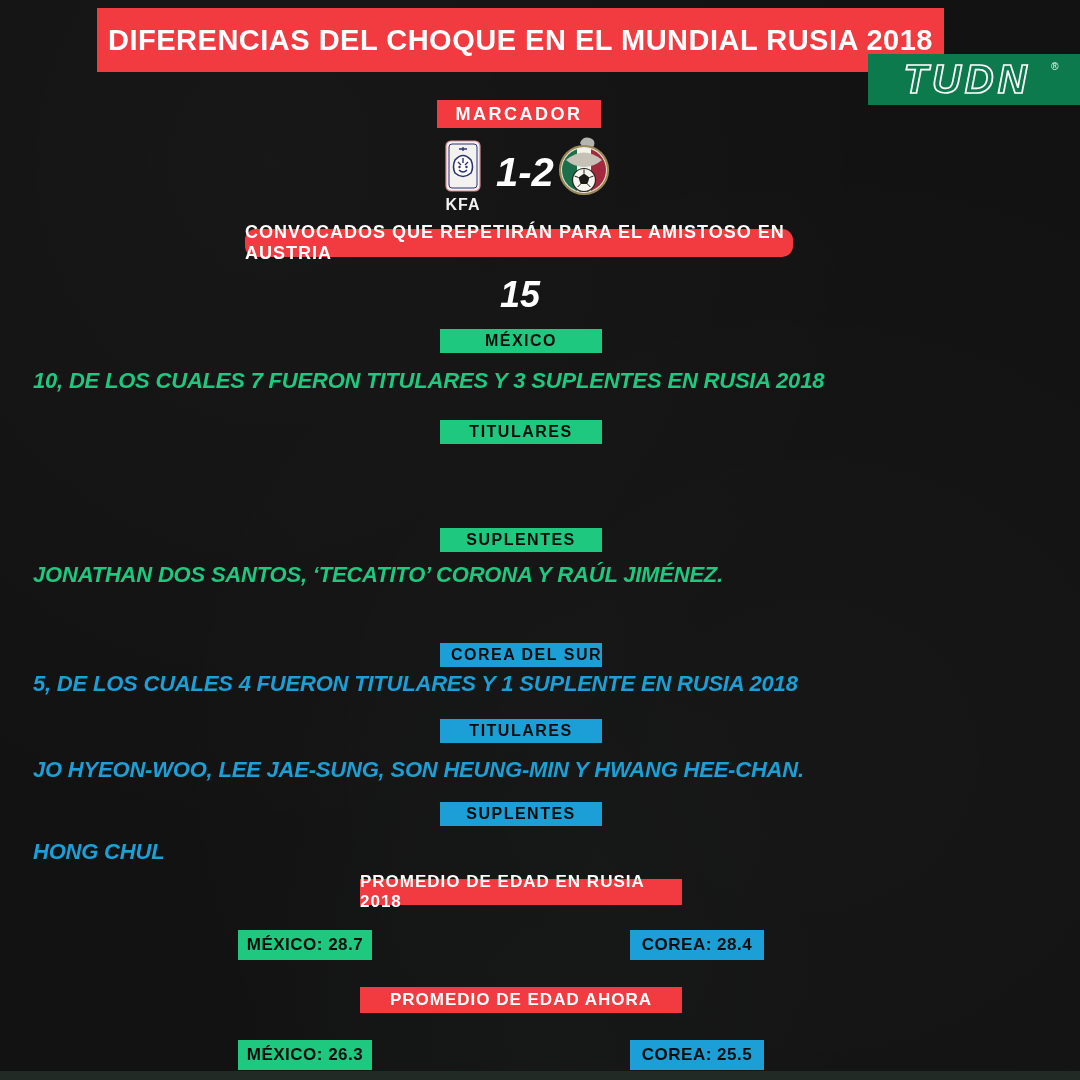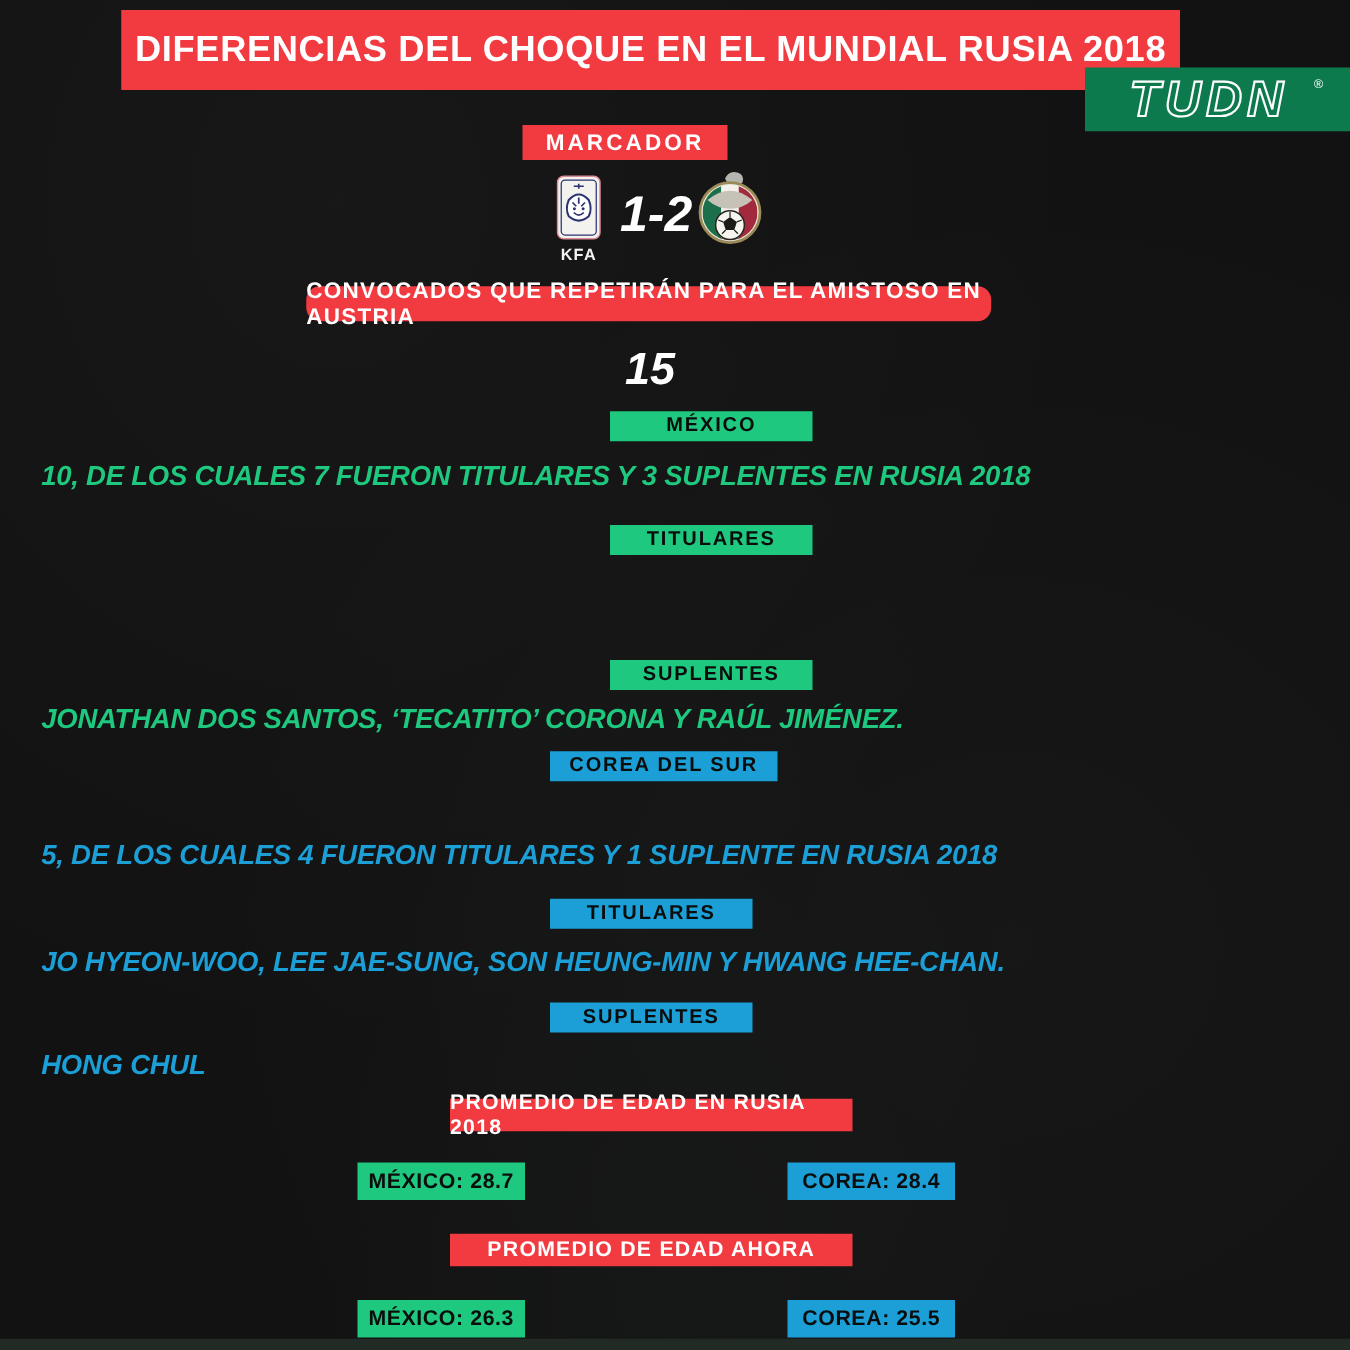--- a/index.html
+++ b/index.html
@@ -20,37 +20,37 @@
   }
   .title-banner{left:97px;top:8px;width:847px;height:64px;font-size:29px;letter-spacing:0.5px;}
   .brand-box{
     left:868px;top:54px;width:212px;height:51px;background:#0d7a4e;
     display:flex;align-items:center;justify-content:center;font-style:italic;
   }
   .chip{
     position:absolute;height:24px;display:flex;align-items:center;justify-content:center;
     font-weight:bold;font-size:16px;color:#0b0d0c;letter-spacing:1.5px;
   }
-  .chip-green{background:#1ec87e;margin-left:48px;}
+  .chip-green{background:#1ec87e;}
   .chip-blue{background:#1b9fd6;}
-  .marcador{left:418px;top:100px;width:164px;height:28px;font-size:18px;letter-spacing:2.5px;}
+  .marcador{left:437px;top:100px;width:164px;height:28px;font-size:18px;letter-spacing:2.5px;}
   .line{
     position:absolute;left:0;width:1080px;text-align:left;
     font-weight:bold;font-style:italic;font-size:22px;letter-spacing:-0.2px;padding-left:33px;
   }
   .line-green{color:#1ec87e;}
   .line-blue{color:#1b9fd6;}
   .big-num{
     position:absolute;left:0;width:1040px;text-align:center;color:#ffffff;
     font-weight:bold;font-style:italic;font-size:36px;
   }
   .score{
     position:absolute;color:#ffffff;font-weight:bold;font-style:italic;font-size:40px;
   }
-  .kfa-name{position:absolute;color:#f2f2f2;font-weight:bold;font-size:13px;letter-spacing:1px;}
+  .kfa-name{position:absolute;color:#f2f2f2;font-weight:bold;font-size:16px;letter-spacing:1px;}
   .stat-chip{
     position:absolute;width:134px;height:30px;display:flex;align-items:center;justify-content:center;
     font-weight:bold;font-size:17px;color:#0b0d0c;letter-spacing:0.5px;
   }
   .bottom-strip{left:0;top:1071px;width:1080px;height:9px;background:#222a26;}
 </style>
 </head>
 <body>
 
 <div class="canvas">
@@ -113,21 +113,21 @@
 
   <div class="chip chip-green" style="left:440px;top:420px;width:162px;">
     <span>TITULARES</span>
   </div>
 
   <div class="chip chip-green" style="left:440px;top:528px;width:162px;">
     <span>SUPLENTES</span>
   </div>
   <div class="line line-green" style="top:562px;">JONATHAN DOS SANTOS, ‘TECATITO’ CORONA Y RAÚL JIMÉNEZ.</div>
 
-  <div class="chip chip-blue" style="left:440px;top:601px;width:182px;">
+  <div class="chip chip-blue" style="left:440px;top:643px;width:162px;justify-content:flex-end;">
     <span>COREA DEL SUR</span>
   </div>
   <div class="line line-blue" style="top:671px;">5, DE LOS CUALES 4 FUERON TITULARES Y 1 SUPLENTE EN RUSIA 2018</div>
 
   <div class="chip chip-blue" style="left:440px;top:719px;width:162px;">
     <span>TITULARES</span>
   </div>
   <div class="line line-blue" style="top:757px;">JO HYEON-WOO, LEE JAE-SUNG, SON HEUNG-MIN Y HWANG HEE-CHAN.</div>
 
   <div class="chip chip-blue" style="left:440px;top:802px;width:162px;">

